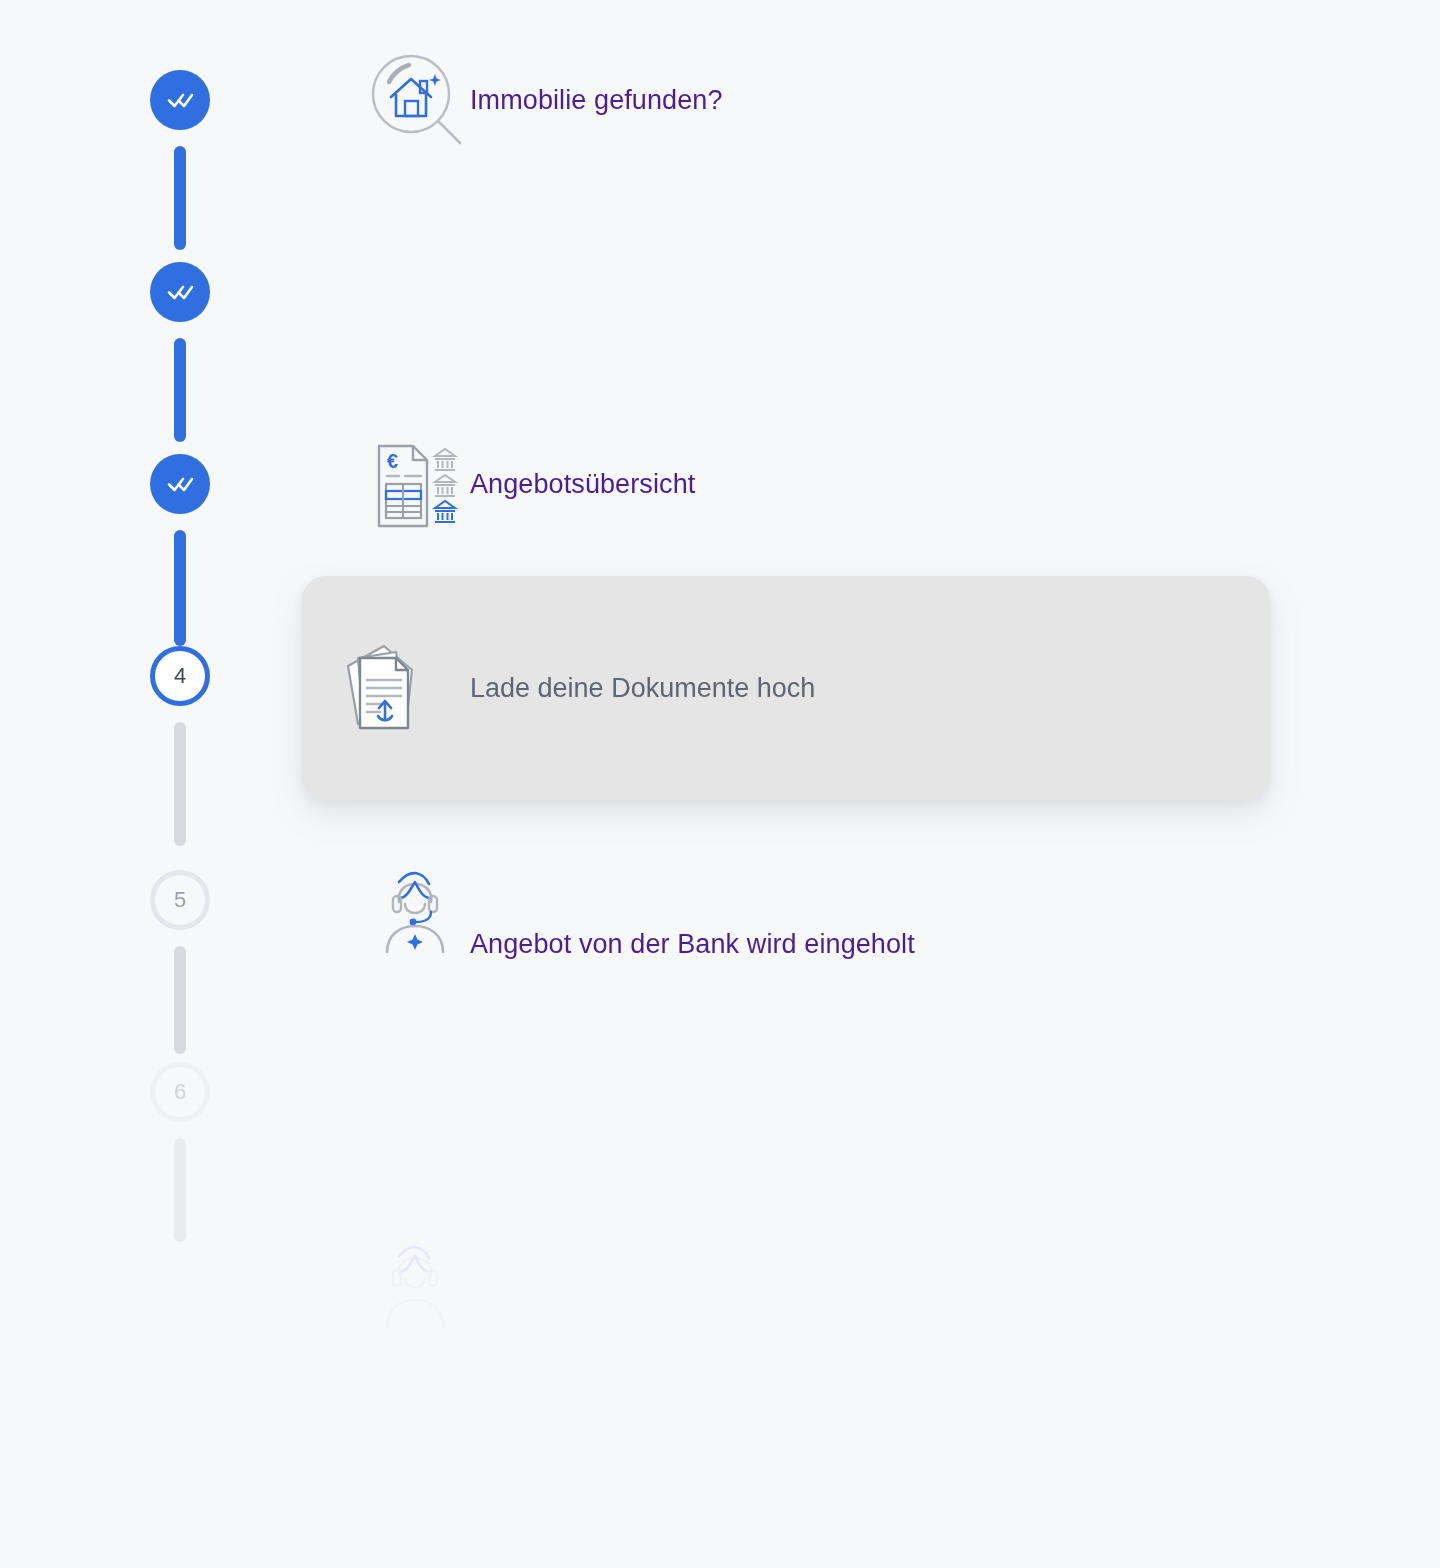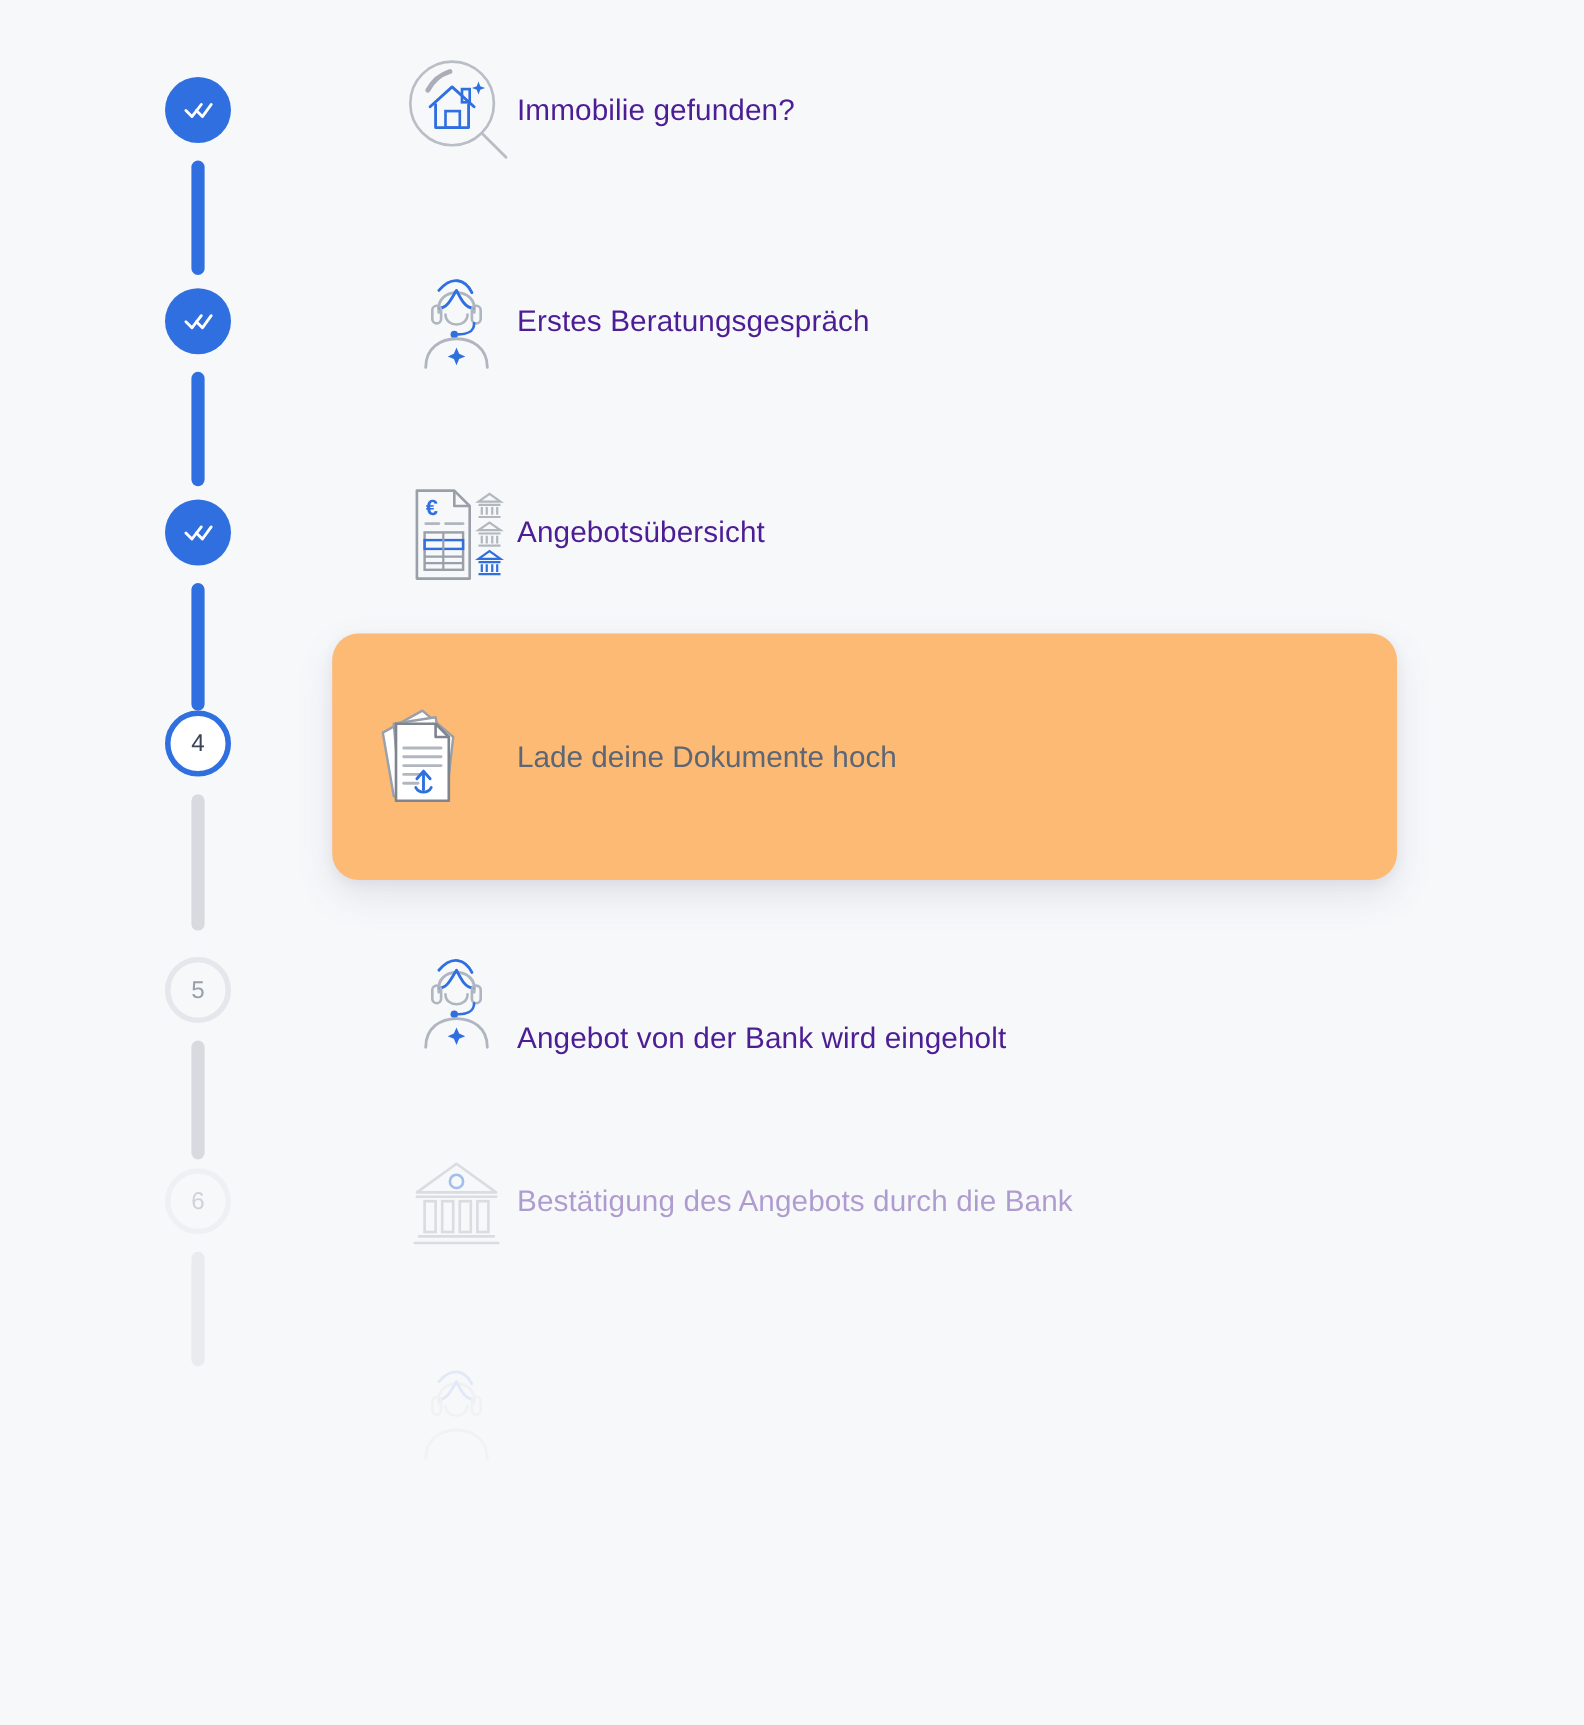--- a/index.html
+++ b/index.html
@@ -93,21 +93,21 @@
     letter-spacing: .1px;
   }
 
   
   .card {
     position: absolute;
     left: 302px;
     top: 576px;
     width: 968px;
     height: 224px;
-    background: #fdba74;
+    background: #e5e5e5;
     border-radius: 24px;
     box-shadow: 0 14px 34px rgba(80, 92, 120, .13),
                 0 3px 10px rgba(80, 92, 120, .07);
     display: flex;
     align-items: center;
   }
   .card .icon-slot {
     width: 168px;
     min-width: 168px;
     display: flex;
@@ -189,37 +189,20 @@
         <path d="M26 47 L46 29 L66 47" fill="none" stroke="#2f6fe0" stroke-width="2.6" stroke-linejoin="round" stroke-linecap="round"></path>
         <path d="M31 44 L31 66 L61 66 L61 44" fill="none" stroke="#2f6fe0" stroke-width="2.6" stroke-linejoin="round"></path>
         <rect x="40" y="51" width="13" height="15" fill="none" stroke="#2f6fe0" stroke-width="2.4"></rect>
         <rect x="55" y="31" width="7" height="12" fill="none" stroke="#2f6fe0" stroke-width="2.4"></rect>
         <path d="M70 24 L71.6 28.4 L76 30 L71.6 31.6 L70 36 L68.4 31.6 L64 30 L68.4 28.4 Z" fill="#2f6fe0"></path>
       </svg>
     </div>
     <span class="label">Immobilie gefunden?</span>
   </div>
 
-  <div class="row" style="top:232px;">
-    <div class="icon-slot">
-      <svg width="100" height="100" viewBox="0 0 100 100">
-        <path d="M34 42 C30 18 70 18 66 42" fill="none" stroke="#b0b6bf" stroke-width="2.6" stroke-linecap="round"></path>
-        <path d="M35 38 C42 38 46 28 50 22 C54 30 58 38 65 38" fill="none" stroke="#2f6fe0" stroke-width="2.6" stroke-linecap="round" stroke-linejoin="round"></path>
-        <path d="M34 22 C46 8 58 12 64 24" fill="none" stroke="#2f6fe0" stroke-width="2.6" stroke-linecap="round"></path>
-        <rect x="28" y="36" width="8" height="16" rx="4" fill="none" stroke="#b0b6bf" stroke-width="2.4"></rect>
-        <rect x="64" y="36" width="8" height="16" rx="4" fill="none" stroke="#b0b6bf" stroke-width="2.4"></rect>
-        <path d="M66 52 C66 60 58 62 52 62" fill="none" stroke="#2f6fe0" stroke-width="2.4" stroke-linecap="round"></path>
-        <circle cx="48" cy="62" r="3.4" fill="#2f6fe0"></circle>
-        <path d="M40 44 C40 56 60 56 60 44" fill="none" stroke="#b0b6bf" stroke-width="2.4" stroke-linecap="round"></path>
-        <path d="M22 92 C22 74 36 66 50 66 C64 66 78 74 78 92" fill="none" stroke="#b0b6bf" stroke-width="2.6" stroke-linecap="round"></path>
-        <path d="M50 74 L52.4 79.6 L58 82 L52.4 84.4 L50 90 L47.6 84.4 L42 82 L47.6 79.6 Z" fill="#2f6fe0"></path>
-      </svg>
-    </div>
-    <span class="label">Erstes Beratungsgespräch</span>
-  </div>
 
   <div class="row" style="top:424px;">
     <div class="icon-slot">
       <svg width="100" height="100" viewBox="0 0 100 100">
         <path d="M14 12 L48 12 L62 26 L62 92 L14 92 Z" fill="none" stroke="#9aa0a9" stroke-width="2.4" stroke-linejoin="round"></path>
         <path d="M48 12 L48 26 L62 26" fill="none" stroke="#9aa0a9" stroke-width="2.4" stroke-linejoin="round"></path>
         <text x="22" y="34" font-family="Liberation Sans, sans-serif" font-size="20" font-weight="bold" fill="#2f6fe0">€</text>
         <line x1="22" y1="42" x2="34" y2="42" stroke="#b2b7bf" stroke-width="2.4" stroke-linecap="round"></line>
         <line x1="40" y1="42" x2="56" y2="42" stroke="#b2b7bf" stroke-width="2.4" stroke-linecap="round"></line>
         <rect x="21" y="50" width="35" height="34" fill="none" stroke="#9aa0a9" stroke-width="2.2"></rect>
@@ -290,38 +273,20 @@
         <path d="M66 52 C66 60 58 62 52 62" fill="none" stroke="#2f6fe0" stroke-width="2.4" stroke-linecap="round"></path>
         <circle cx="48" cy="62" r="3.4" fill="#2f6fe0"></circle>
         <path d="M40 44 C40 56 60 56 60 44" fill="none" stroke="#b0b6bf" stroke-width="2.4" stroke-linecap="round"></path>
         <path d="M22 92 C22 74 36 66 50 66 C64 66 78 74 78 92" fill="none" stroke="#b0b6bf" stroke-width="2.6" stroke-linecap="round"></path>
         <path d="M50 74 L52.4 79.6 L58 82 L52.4 84.4 L50 90 L47.6 84.4 L42 82 L47.6 79.6 Z" fill="#2f6fe0"></path>
       </svg>
     </div>
     <span class="label">Angebot von der Bank wird eingeholt</span>
   </div>
 
-  <div class="row faded-6" style="top:1032px;">
-    <div class="icon-slot">
-      <svg width="100" height="100" viewBox="0 0 100 100">
-        <path d="M14 42 L50 16 L86 42 Z" fill="none" stroke="#b0b6bf" stroke-width="2.4" stroke-linejoin="round"></path>
-        <circle cx="50" cy="32" r="6" fill="none" stroke="#2f6fe0" stroke-width="2.4"></circle>
-        <line x1="14" y1="46" x2="86" y2="46" stroke="#b0b6bf" stroke-width="2.4" stroke-linecap="round"></line>
-        <g stroke="#b0b6bf" stroke-width="2.4" fill="none">
-          <rect x="21" y="50" width="10" height="28"></rect>
-          <rect x="37" y="50" width="10" height="28"></rect>
-          <rect x="53" y="50" width="10" height="28"></rect>
-          <rect x="69" y="50" width="10" height="28"></rect>
-        </g>
-        <line x1="16" y1="82" x2="84" y2="82" stroke="#b0b6bf" stroke-width="2.4" stroke-linecap="round"></line>
-        <line x1="12" y1="88" x2="88" y2="88" stroke="#b0b6bf" stroke-width="2.4" stroke-linecap="round"></line>
-      </svg>
-    </div>
-    <span class="label">Bestätigung des Angebots durch die Bank</span>
-  </div>
 
   <div class="row faded-7" style="top:1224px;">
     <div class="icon-slot">
       <svg width="100" height="100" viewBox="0 0 100 100">
         <path d="M34 42 C30 18 70 18 66 42" fill="none" stroke="#b0b6bf" stroke-width="2.6" stroke-linecap="round"></path>
         <path d="M35 38 C42 38 46 28 50 22 C54 30 58 38 65 38" fill="none" stroke="#2f6fe0" stroke-width="2.6" stroke-linecap="round" stroke-linejoin="round"></path>
         <path d="M34 22 C46 8 58 12 64 24" fill="none" stroke="#2f6fe0" stroke-width="2.6" stroke-linecap="round"></path>
         <rect x="28" y="36" width="8" height="16" rx="4" fill="none" stroke="#b0b6bf" stroke-width="2.4"></rect>
         <rect x="64" y="36" width="8" height="16" rx="4" fill="none" stroke="#b0b6bf" stroke-width="2.4"></rect>
         <path d="M40 44 C40 56 60 56 60 44" fill="none" stroke="#b0b6bf" stroke-width="2.4" stroke-linecap="round"></path>

